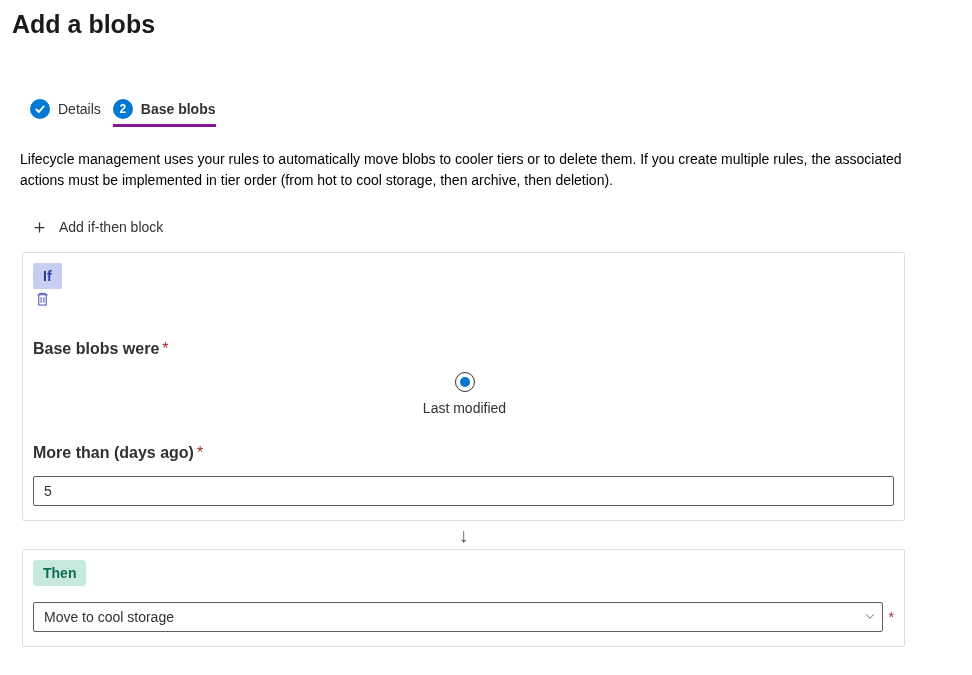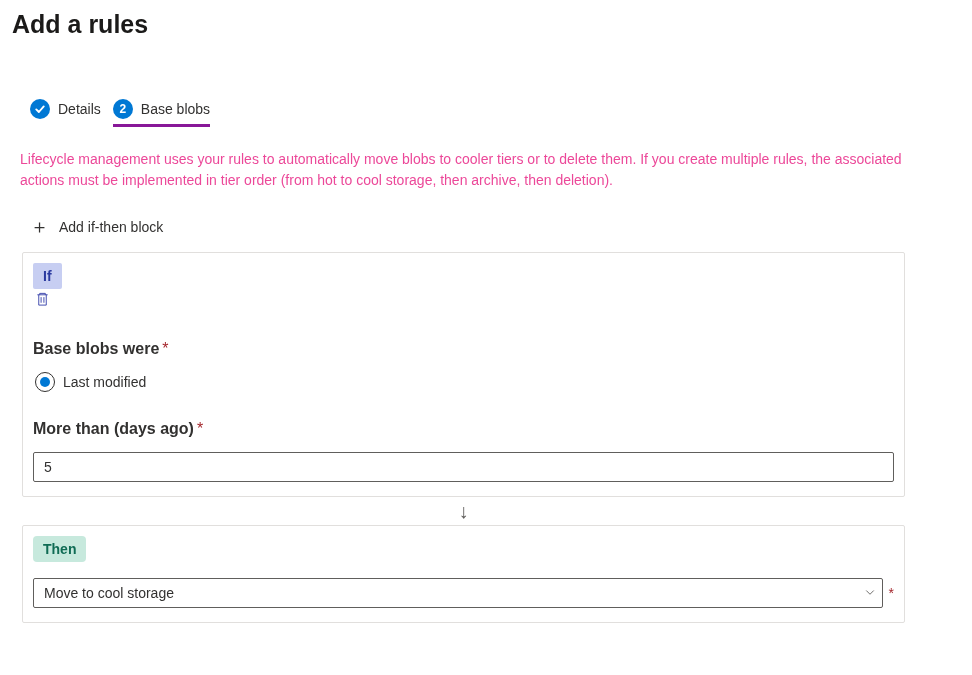--- a/index.html
+++ b/index.html
@@ -45,24 +45,24 @@
       font-size: 12px;
       font-weight: 600;
     }
     .tab-badge.check {
       background: #0078d4;
     }
     .tab-badge.num {
       background: #0078d4;
     }
     .tab-label { font-size: 14px; color: #323130; }
-    .tab.active .tab-label { font-weight: 400; }
+    .tab.active .tab-label { font-weight: 700; }
     .description {
       font-size: 14px;
-      color: #ec4899;
+      color: #000000;
       line-height: 1.5;
       margin-bottom: 26px;
       max-width: 920px;
       padding-left: 8px;
     }
     .add-block {
       display: flex;
       align-items: center;
       gap: 10px;
       font-size: 14px;
@@ -123,20 +123,21 @@
       color: #323130;
       margin-bottom: 14px;
     }
     .required { color: #a4262c; font-weight: 400; margin-left: 3px; }
     .radio-row {
       display: flex;
       align-items: center;
       gap: 8px;
       margin-bottom: 28px;
       padding-left: 2px;
+      flex-direction: column;
     }
     .radio-outer {
       width: 20px;
       height: 20px;
       border: 1px solid #323130;
       border-radius: 50%;
       display: flex;
       align-items: center;
       justify-content: center;
     }
@@ -190,21 +191,21 @@
     .req-outside {
       color: #a4262c;
       margin-left: 6px;
       font-size: 14px;
     }
     .checkmark-svg { width: 12px; height: 12px; }
   </style>
 </head>
 <body>
 
-<h1 class="page-title">Add a rules</h1>
+<h1 class="page-title">Add a blobs</h1>
 
 <div class="tabs">
   <div class="tab">
     <span class="tab-badge check">
       <svg class="checkmark-svg" viewBox="0 0 16 16" fill="none" stroke="white" stroke-width="2.5" stroke-linecap="round" stroke-linejoin="round">
           <path d="M3 8.5 L6.5 12 L13 4.5"></path>
         </svg>
     </span>
     <span class="tab-label">Details</span>
   </div>

